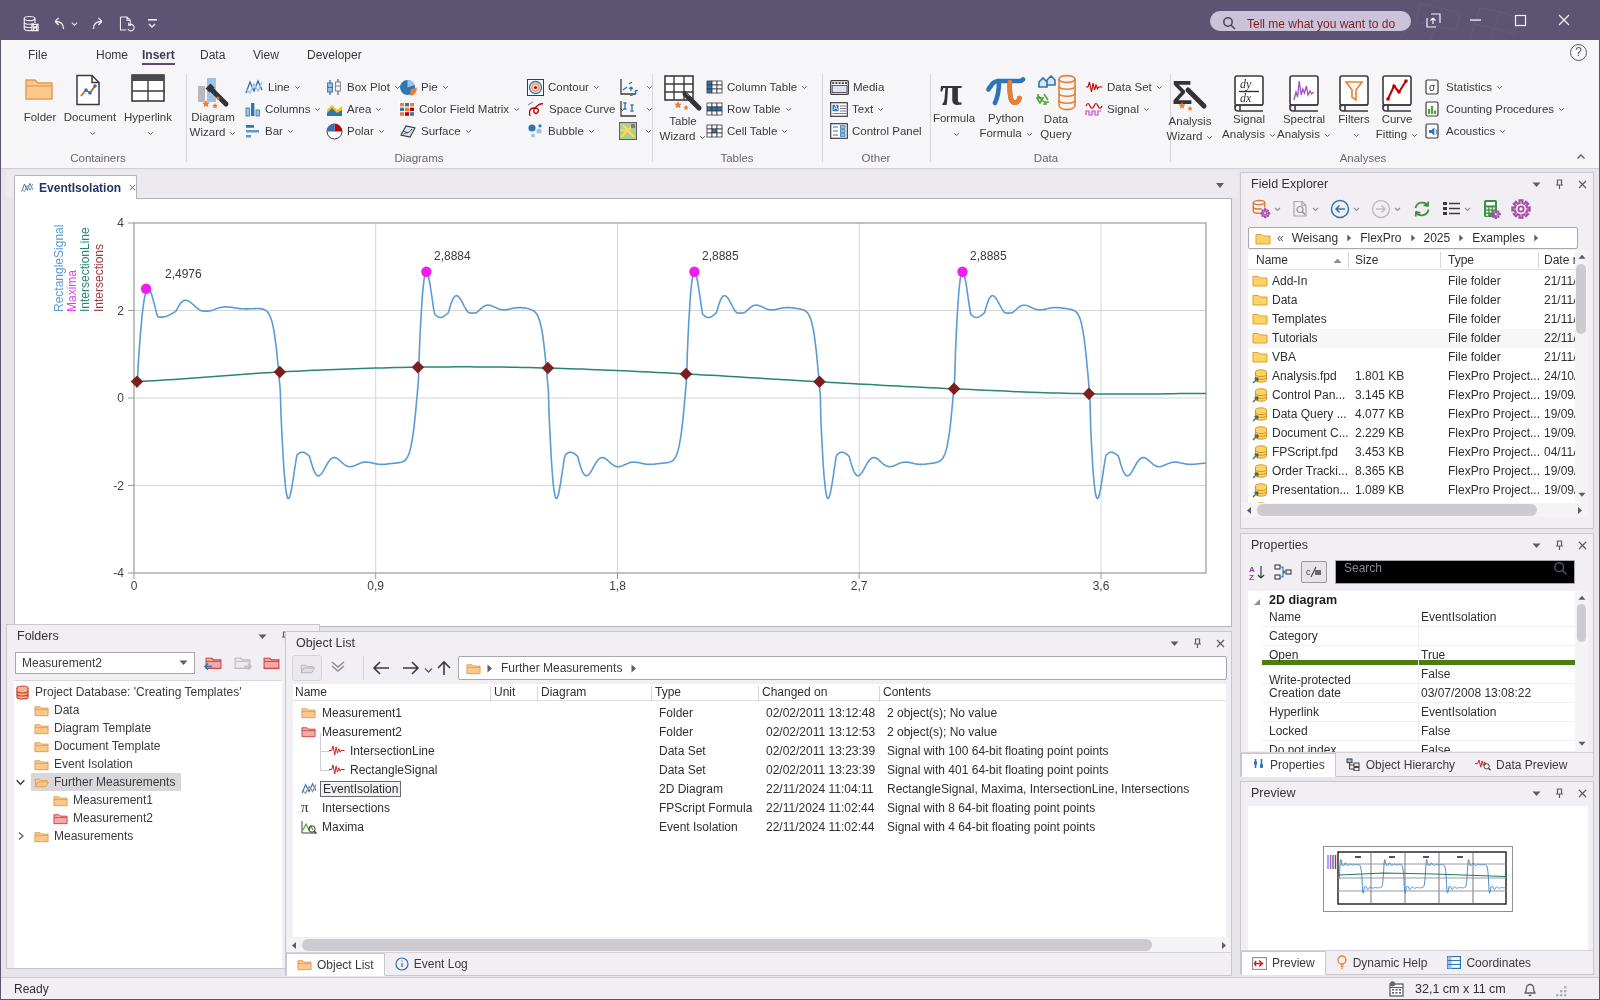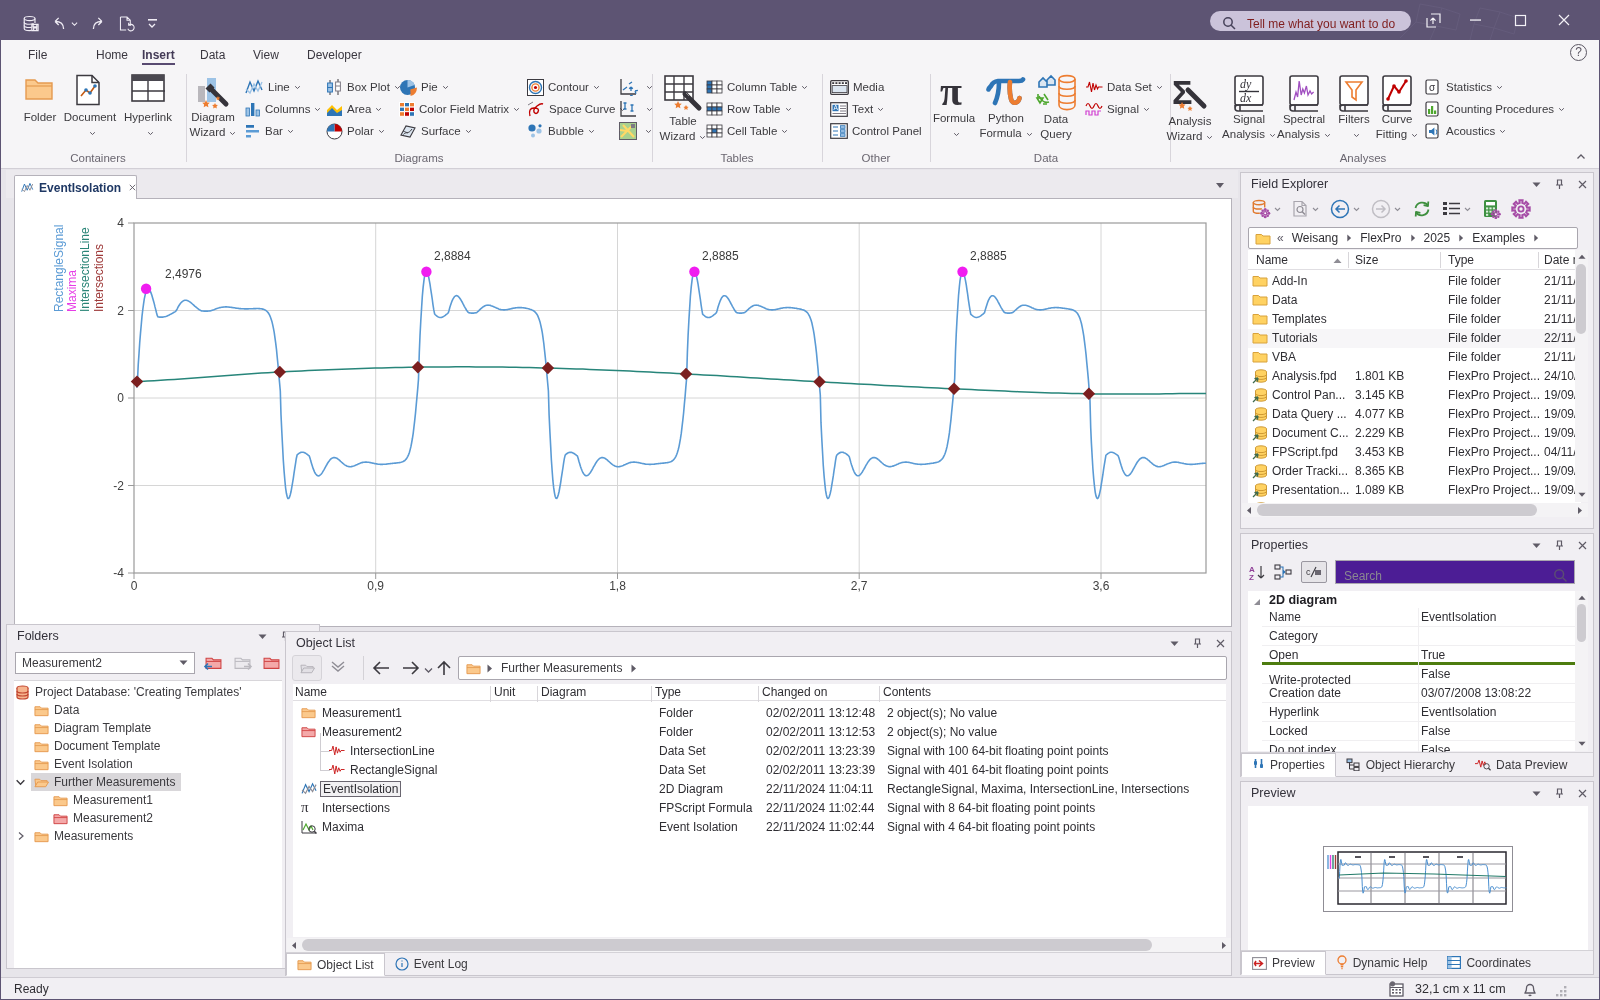--- a/index.html
+++ b/index.html
@@ -1316,21 +1316,21 @@
         <rect x="12" y="6" width="5" height="4"></rect>
         <path d="M6 3 h3 v5 M6 13 h3 v-5 M9 8 h2 M11 8 l-1.6-1.2 M11 8 l-1.6 1.2" stroke="#2e75b6"></path>
       </svg>
       <span style="width:26px;height:22px;border:1px solid #9a97a0;background:#e6e4e8;border-radius:2px;display:flex;align-items:center;justify-content:center">
         <svg width="16" height="12" viewBox="0 0 16 12">
           <text x="0" y="9" font-size="9" fill="#3c3a40">c</text>
           <path d="M5 11 L10 1" stroke="#3c3a40" stroke-width="1.1"></path>
           <rect x="9" y="4" width="6" height="5" fill="#6a6670"></rect>
         </svg>
       </span>
-      <span style="position:relative;width:240px;height:24px;background:#4c1d95;border:1px solid #a9a6ae;display:flex;align-items:flex-end">
+      <span style="position:relative;width:240px;height:24px;background:#000000;border:1px solid #a9a6ae;display:flex;align-items:flex-start">
         <span style="margin-left:8px;color:#8a8791;font-size:12px">Search</span>
         <svg style="position:absolute;right:6px" width="15" height="15" viewBox="0 0 15 15" fill="none" stroke="#5b4d73" stroke-width="1.5">
           <circle cx="6.2" cy="6.2" r="4.4"></circle>
           <path d="M9.5 9.5 L13.5 13.5"></path>
         </svg>
       </span>
     </div>
 <div class="abs white" style="left:7px;top:57px;width:333px;height:160px;border:none;background:#fff;color:#2f2e33">
 <svg class="abs" style="left:5px;top:7px" width="8" height="8" viewBox="0 0 8 8">
         <path d="M7 1 V7 H1 z" fill="#8f8d95"></path>
@@ -1339,21 +1339,21 @@
 <div class="abs" style="left:14px;top:17px;width:319px;height:19px;border-bottom:1px solid #f0eff1">
         <span class="abs" style="left:7px;top:2px">Name</span>
         <span class="abs" style="left:159px;top:2px">EventIsolation</span>
         <span class="abs" style="left:156px;top:0;width:1px;height:19px;background:#f0eff1"></span>
       </div>
 <div class="abs" style="left:14px;top:36px;width:319px;height:19px;border-bottom:1px solid #f0eff1">
         <span class="abs" style="left:7px;top:2px">Category</span>
         <span class="abs" style="left:159px;top:2px"></span>
         <span class="abs" style="left:156px;top:0;width:1px;height:19px;background:#f0eff1"></span>
       </div>
-<div class="abs" style="left:14px;top:55px;width:319px;height:19px;border-bottom:3px solid #4d7c0f">
+<div class="abs" style="left:14px;top:55px;width:319px;height:19px;border-bottom:5px solid #4d7c0f">
         <span class="abs" style="left:7px;top:2px">Open</span>
         <span class="abs" style="left:159px;top:2px">True</span>
         <span class="abs" style="left:156px;top:0;width:1px;height:19px;background:#f0eff1"></span>
       </div>
 <div class="abs" style="left:14px;top:74px;width:319px;height:19px;border-bottom:1px solid #f0eff1">
         <span class="abs" style="left:7px;top:8px">Write-protected</span>
         <span class="abs" style="left:159px;top:2px">False</span>
         <span class="abs" style="left:156px;top:0;width:1px;height:19px;background:#f0eff1"></span>
       </div>
 <div class="abs" style="left:14px;top:93px;width:319px;height:19px;border-bottom:1px solid #f0eff1">

